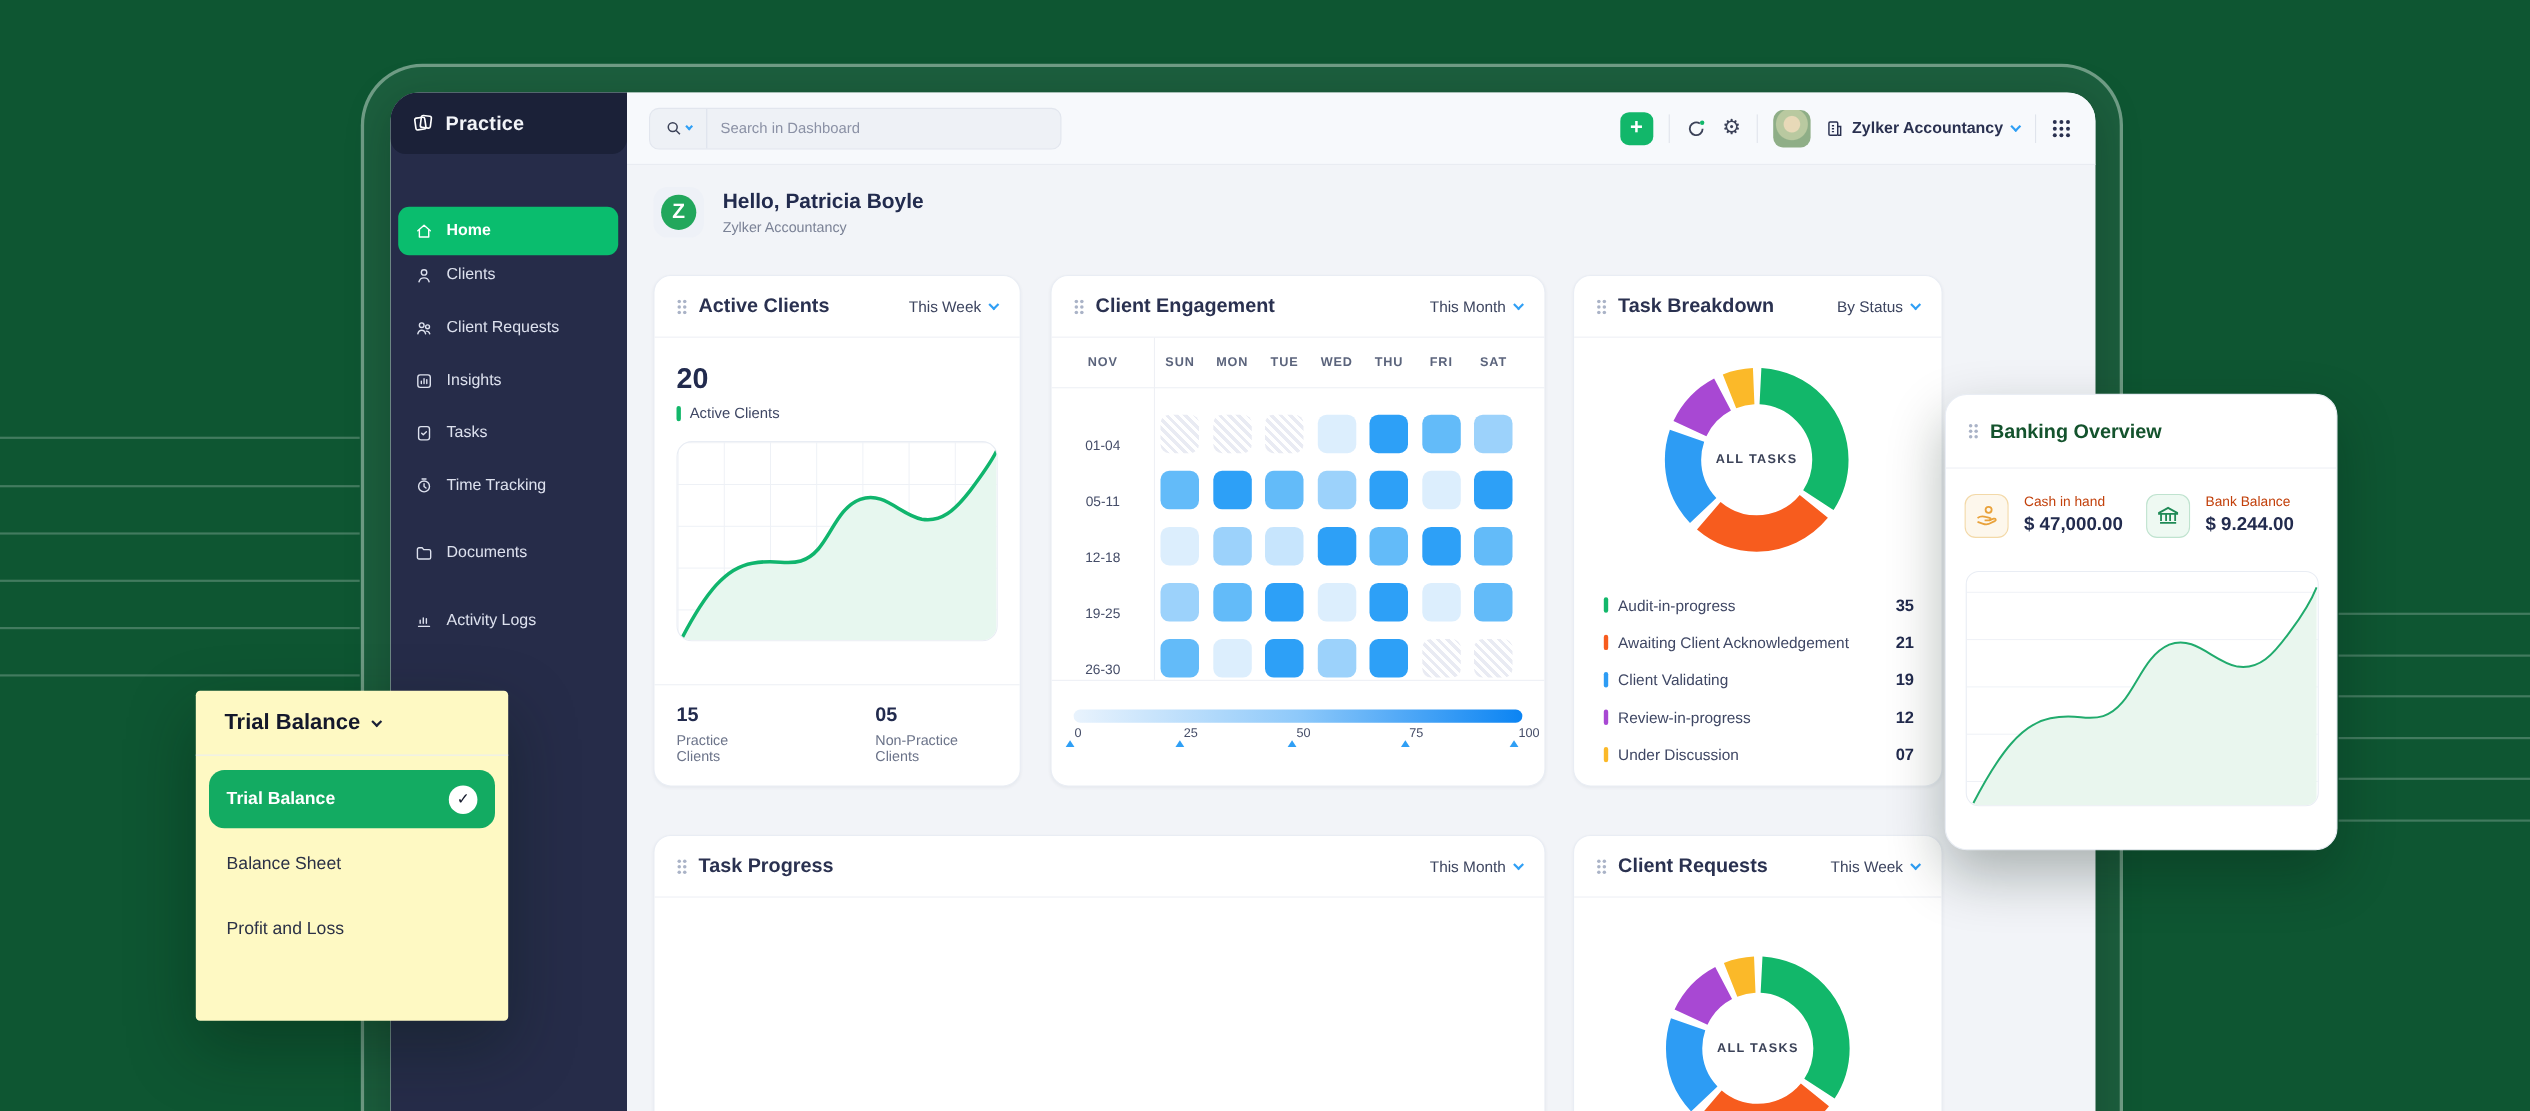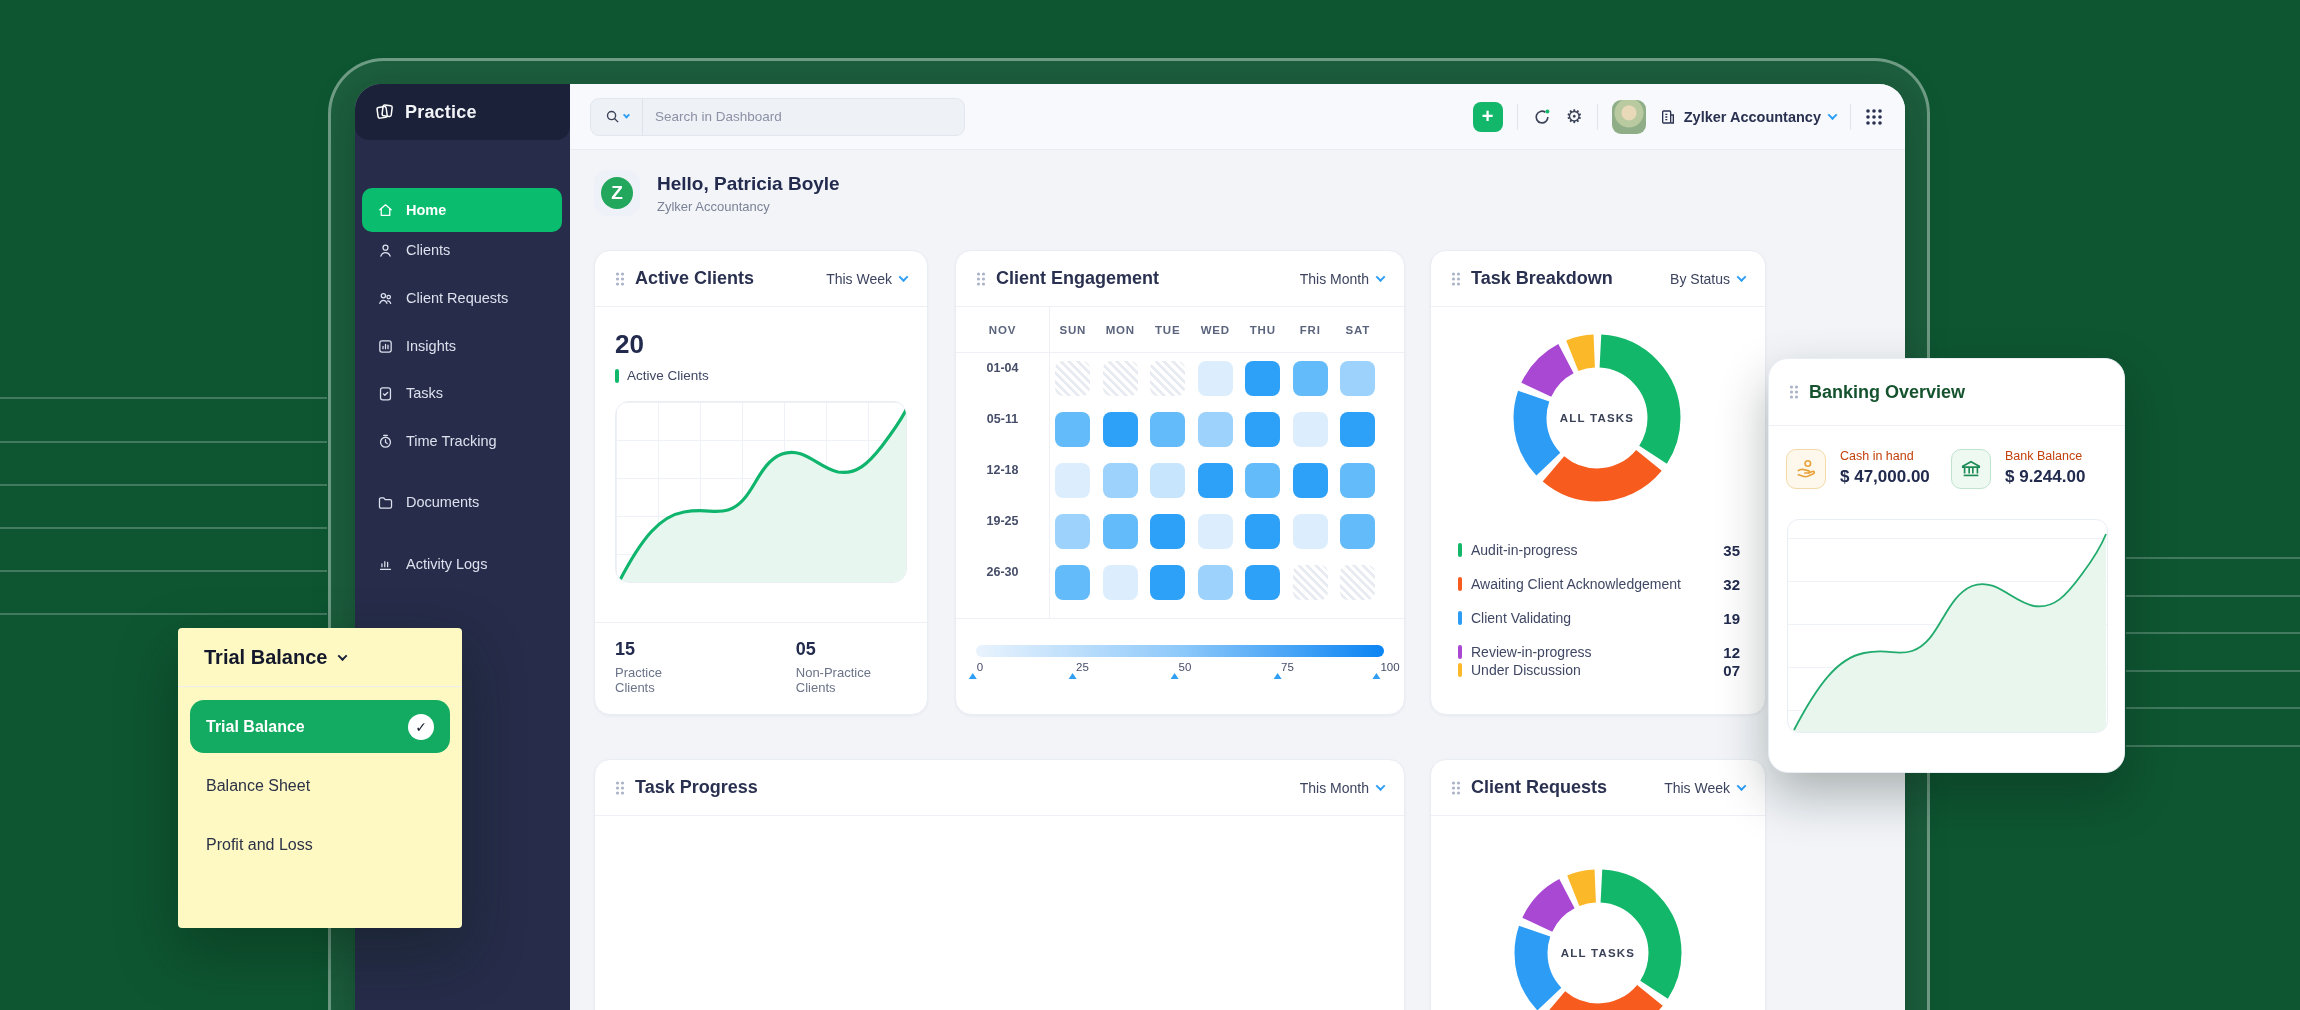--- a/index.html
+++ b/index.html
@@ -83,21 +83,21 @@
   .foot-num{font-size:18px;font-weight:700;color:#222b4e;}
   .foot-label{font-size:13px;color:#6b7389;margin-top:5px;}
 
   
   .heat-headrow{position:absolute;left:0;top:56px;height:46px;width:100%;display:flex;align-items:center;
                 border-bottom:1px solid #eef0f5;font-size:11.5px;font-weight:700;letter-spacing:.8px;color:#5b647c;}
   .heat-month{width:93px;text-align:center;}
   .heat-days{display:flex;flex:1;}
   .heat-days span{width:47.5px;text-align:center;}
   .heat-vline{position:absolute;left:93px;top:56px;bottom:96px;width:1px;background:#eef0f5;}
-  .heat-row{position:absolute;left:0;height:51px;display:flex;align-items:flex-start;width:100%;font-weight:bold;}
+  .heat-row{position:absolute;left:0;height:51px;display:flex;align-items:flex-end;width:100%;}
   .heat-week{width:93px;text-align:center;font-size:12.5px;color:#454d68;}
   .heat-cell{width:35px;height:35px;border-radius:8px;margin:0 6.25px;}
   .heat-cell.hatch{background:repeating-linear-gradient(45deg,#ffffff 0 3px,#e9ebf3 3px 6px);}
   .heat-cell.dots{background-image:radial-gradient(#b9d8f3 1px,transparent 1px);background-size:7px 7px;}
   .heat-footer{position:absolute;left:0;right:0;bottom:0;height:96px;border-top:1px solid #eef0f5;padding:26px 20px 0;}
   .heat-grad{height:12px;border-radius:6px;background:linear-gradient(90deg,#e9f3fd,#8ec9fa,#0b84f3);}
   .heat-ticks{position:relative;height:26px;margin-top:4px;font-size:11.5px;color:#454d68;}
   .heat-tick{position:absolute;transform:translateX(-50%);text-align:center;}
   .heat-tick .tri{width:0;height:0;border-left:4px solid transparent;border-right:4px solid transparent;
                   border-bottom:6px solid #2f9ff5;margin:0 auto 2px;}
@@ -449,33 +449,33 @@
       <div class="donut-center" style="left:166px;top:167px;">ALL TASKS</div>
       <div id="tb-legend">
           <div class="tb-legend-row" style="top: 288px;">
             <span class="legend-bar" style="background:#12b76a"></span>
     <span class="tb-label">Audit-in-progress</span>
     <span class="tb-value">35</span>
           </div>
           <div class="tb-legend-row" style="top: 322px;">
             <span class="legend-bar" style="background:#f75c1e"></span>
     <span class="tb-label">Awaiting Client Acknowledgement</span>
-    <span class="tb-value">32</span>
+    <span class="tb-value">21</span>
           </div>
           <div class="tb-legend-row" style="top: 356px;">
             <span class="legend-bar" style="background:#2d9cf4"></span>
     <span class="tb-label">Client Validating</span>
     <span class="tb-value">19</span>
           </div>
           <div class="tb-legend-row" style="top: 390px;">
             <span class="legend-bar" style="background:#a848d3"></span>
     <span class="tb-label">Review-in-progress</span>
     <span class="tb-value">12</span>
           </div>
-          <div class="tb-legend-row" style="top: 408px;">
+          <div class="tb-legend-row" style="top: 424px;">
             <span class="legend-bar" style="background:#fbb929"></span>
     <span class="tb-label">Under Discussion</span>
     <span class="tb-value">07</span>
           </div>
         </div>
     </div>
 
     <div class="card" style="left:239px;top:675px;width:811px;height:420px;">
       <div class="card-head">
         <svg class="drag" width="10" height="14" viewBox="0 0 10 14" fill="currentColor">

